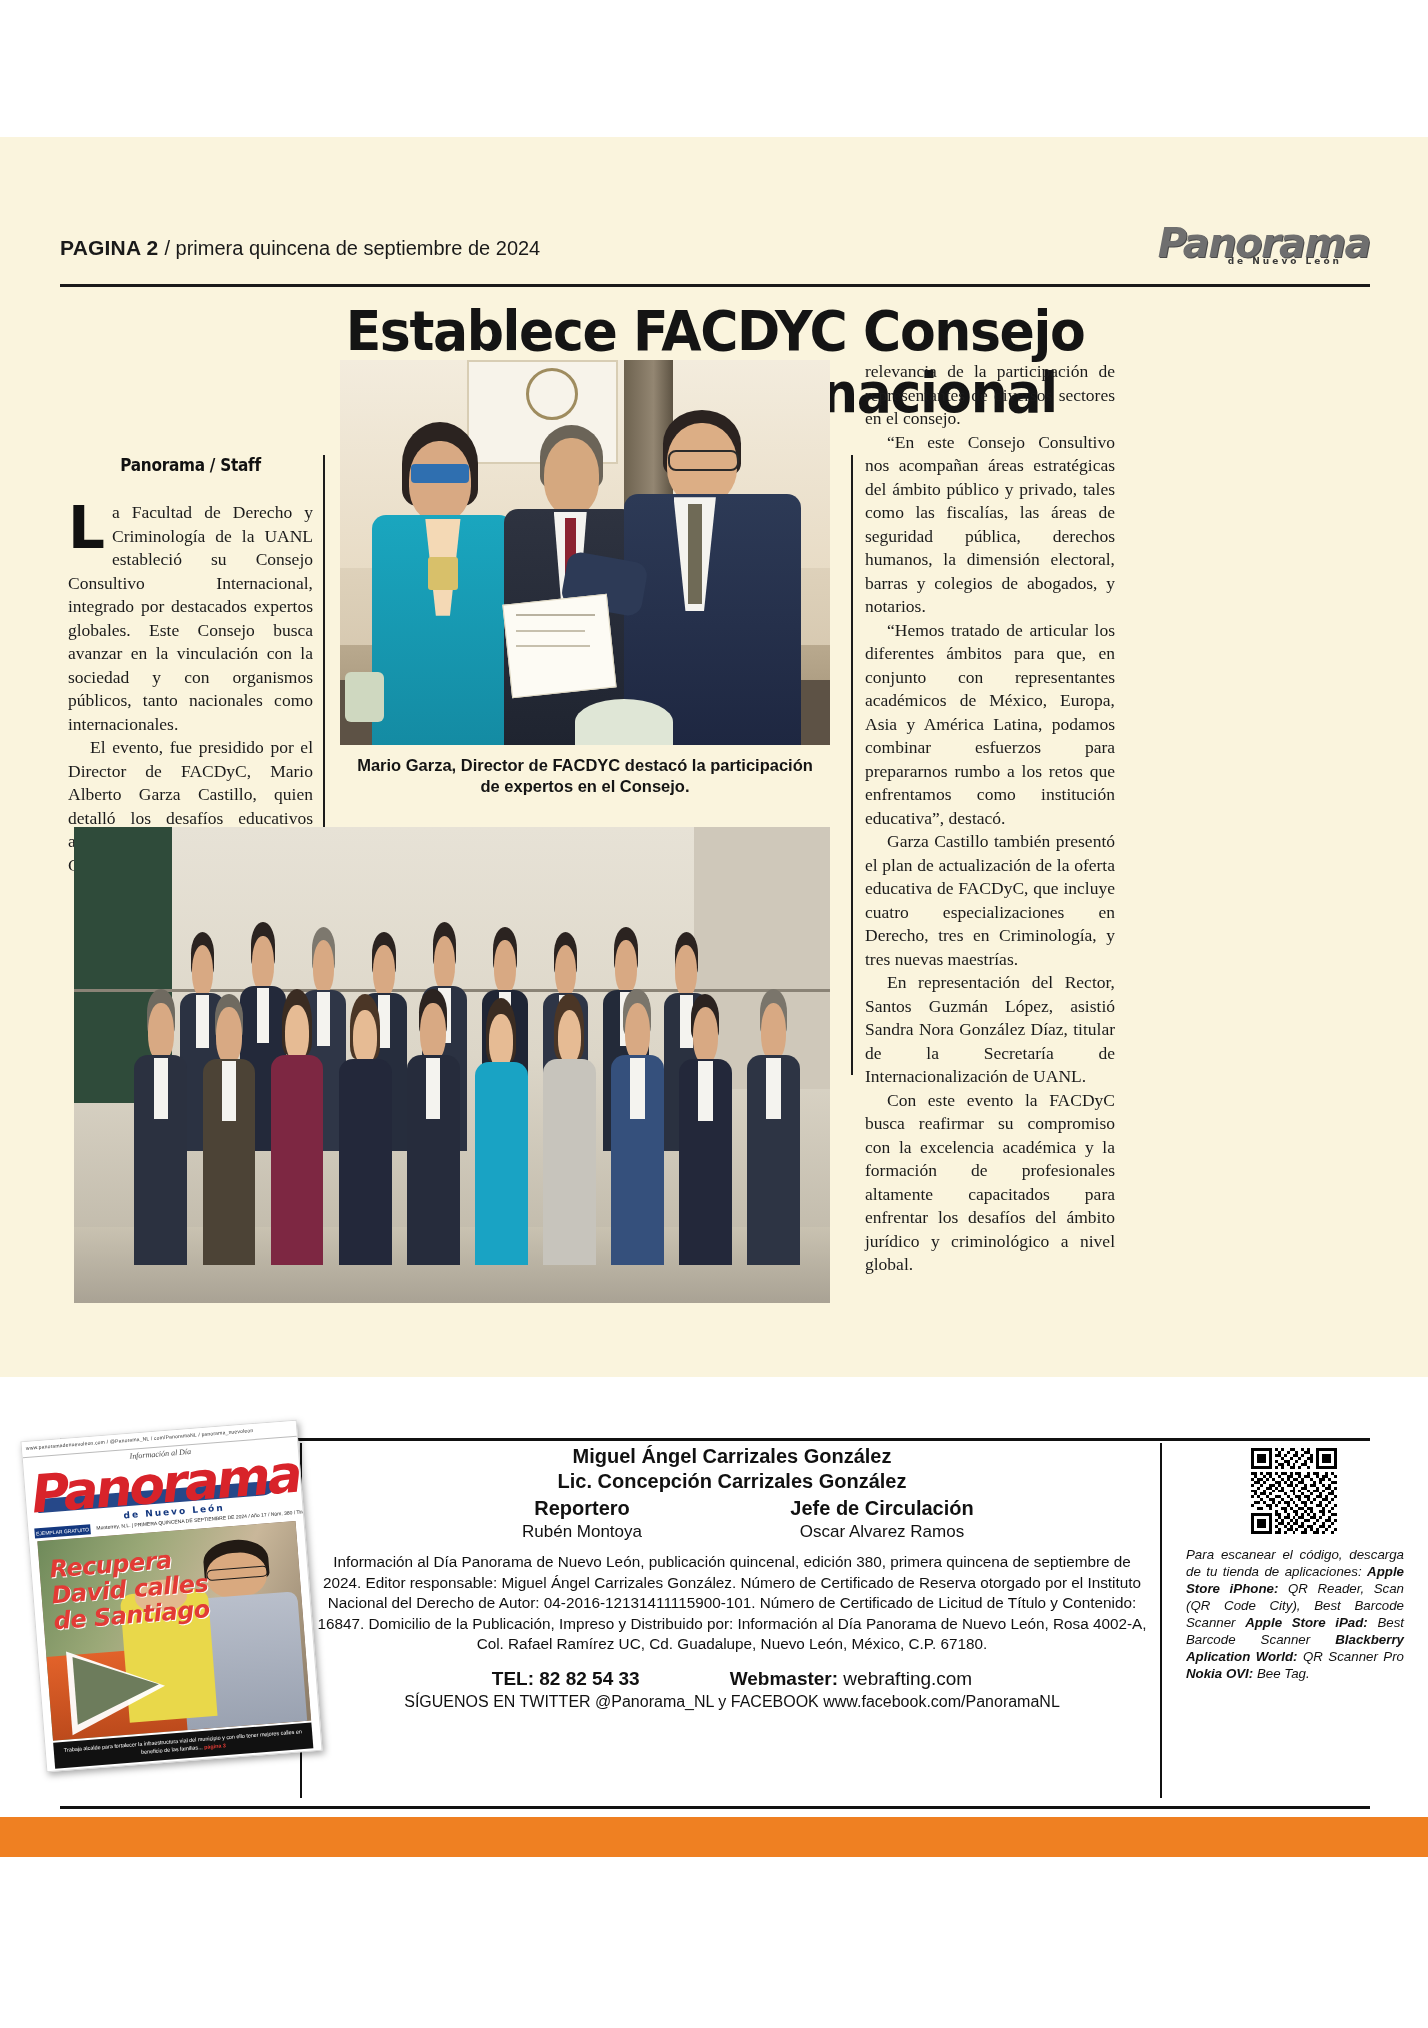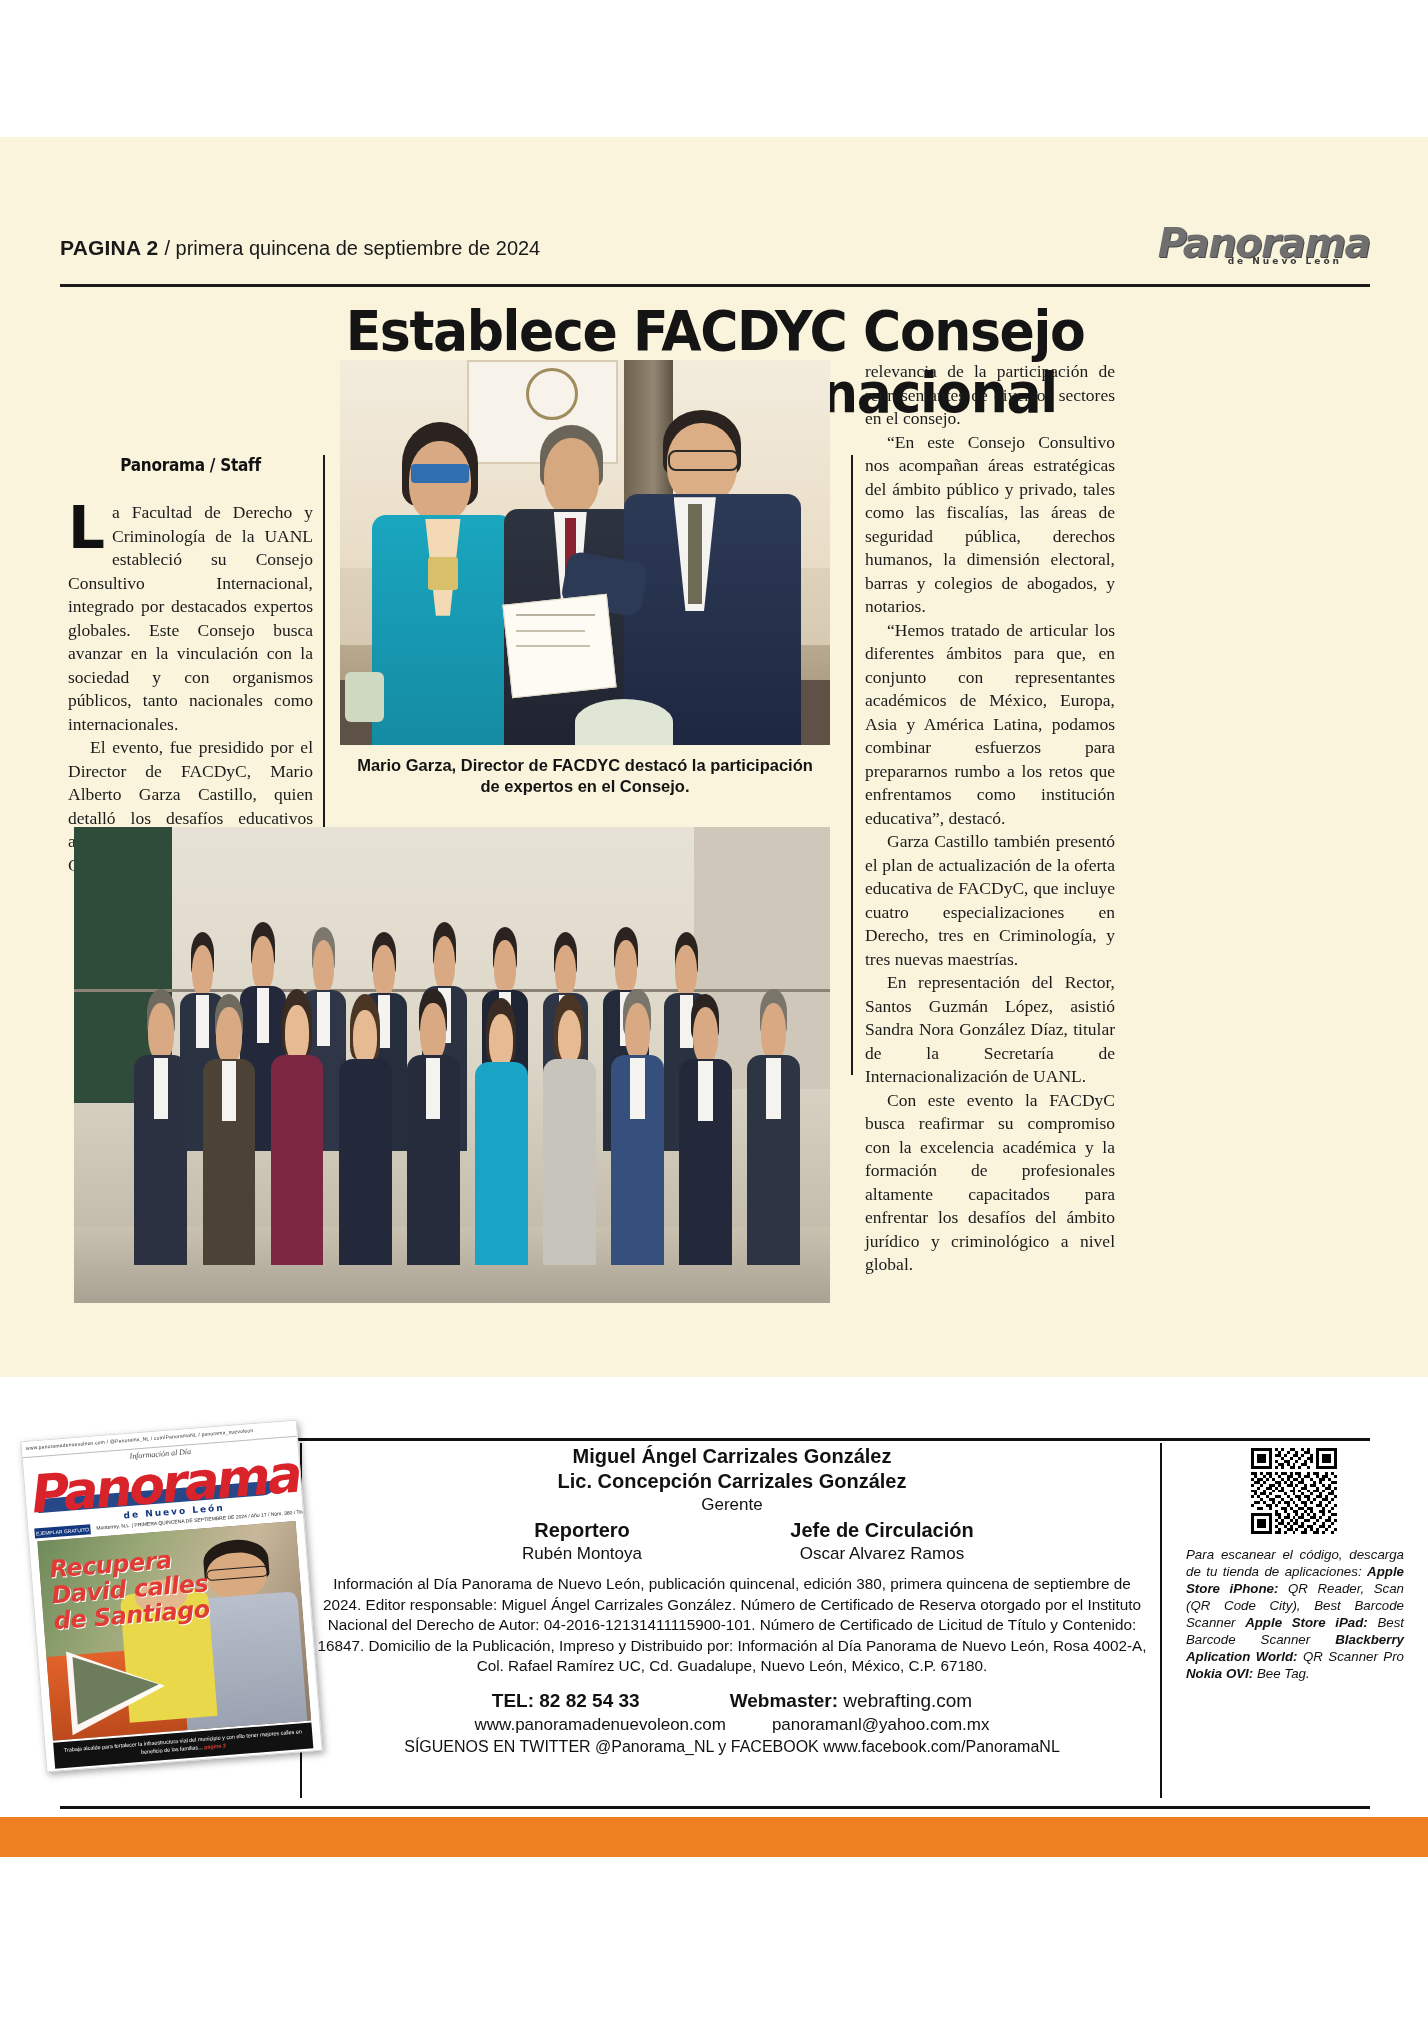--- a/index.html
+++ b/index.html
@@ -467,21 +467,20 @@
     </div>
     <div class="ct-foot">
       <span>Trabaja alcalde para fortalecer la infraestructura vial del municipio y con ello tener mejores calles en beneficio de las familias...</span>
       <b>página 3</b>
     </div>
   </div>
 
   <div class="directory">
     <div class="dir-name">Miguel Ángel Carrizales González</div>
     <div class="dir-name">Lic. Concepción Carrizales González</div>
-    <div class="dir-role">Gerente</div>
     <div class="dir-two">
       <div>
         <div class="dir-name">Reportero</div>
         <div class="dir-role">Rubén Montoya</div>
       </div>
       <div>
         <div class="dir-name">Jefe de Circulación</div>
         <div class="dir-role">Oscar Alvarez Ramos</div>
       </div>
     </div>
@@ -489,24 +488,20 @@
     <div class="dir-contact">
       <div class="dc-row1">
         <div>
           <span class="lbl">TEL:</span>
           <span class="lbl">82 82 54 33</span>
         </div>
         <div>
           <span class="lbl">Webmaster:</span>
           <span class="val">webrafting.com</span>
         </div>
-      </div>
-      <div class="dc-row2">
-        <span>www.panoramadenuevoleon.com</span>
-        <span>panoramanl@yahoo.com.mx</span>
       </div>
       <div class="dc-row3">SÍGUENOS EN TWITTER @Panorama_NL y FACEBOOK www.facebook.com/PanoramaNL</div>
     </div>
   </div>
 
   <div class="qrbox">
     <svg class="qr" viewBox="0 0 29 29" shape-rendering="crispEdges">
       <rect width="29" height="29" fill="#fff"></rect>
       <g fill="#000">
         <rect x="0" y="0" width="7" height="1"></rect>

